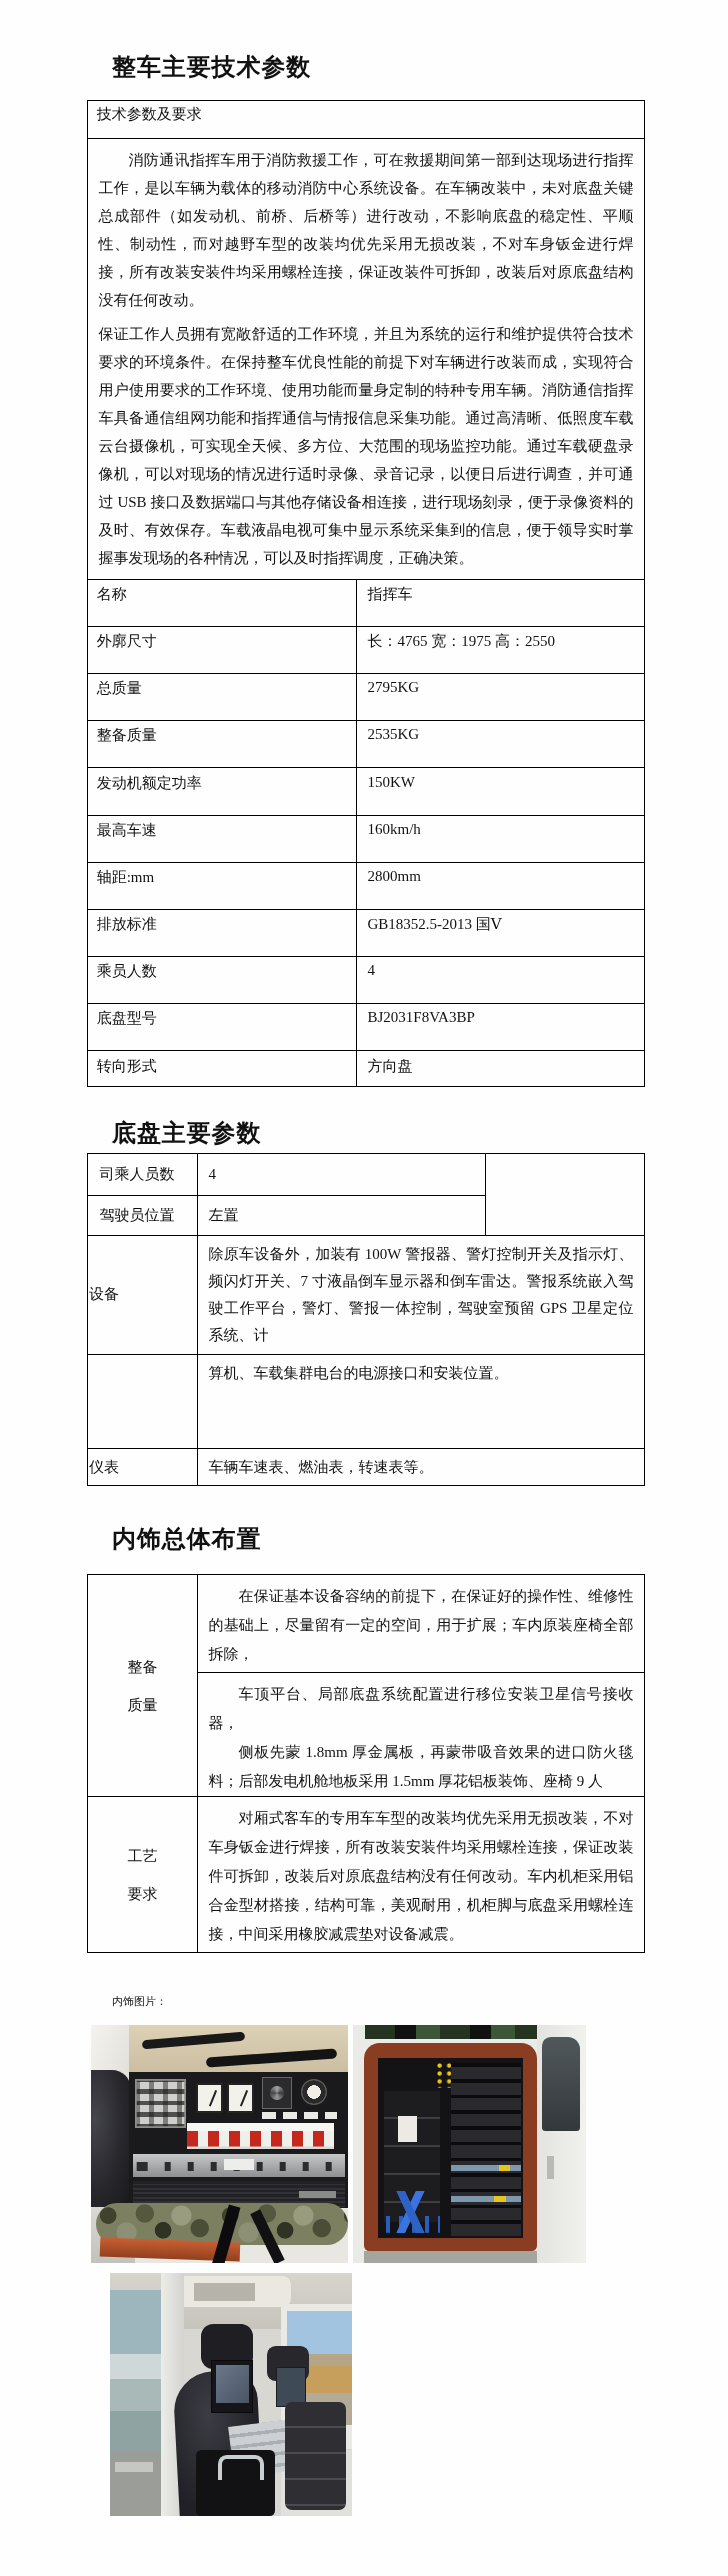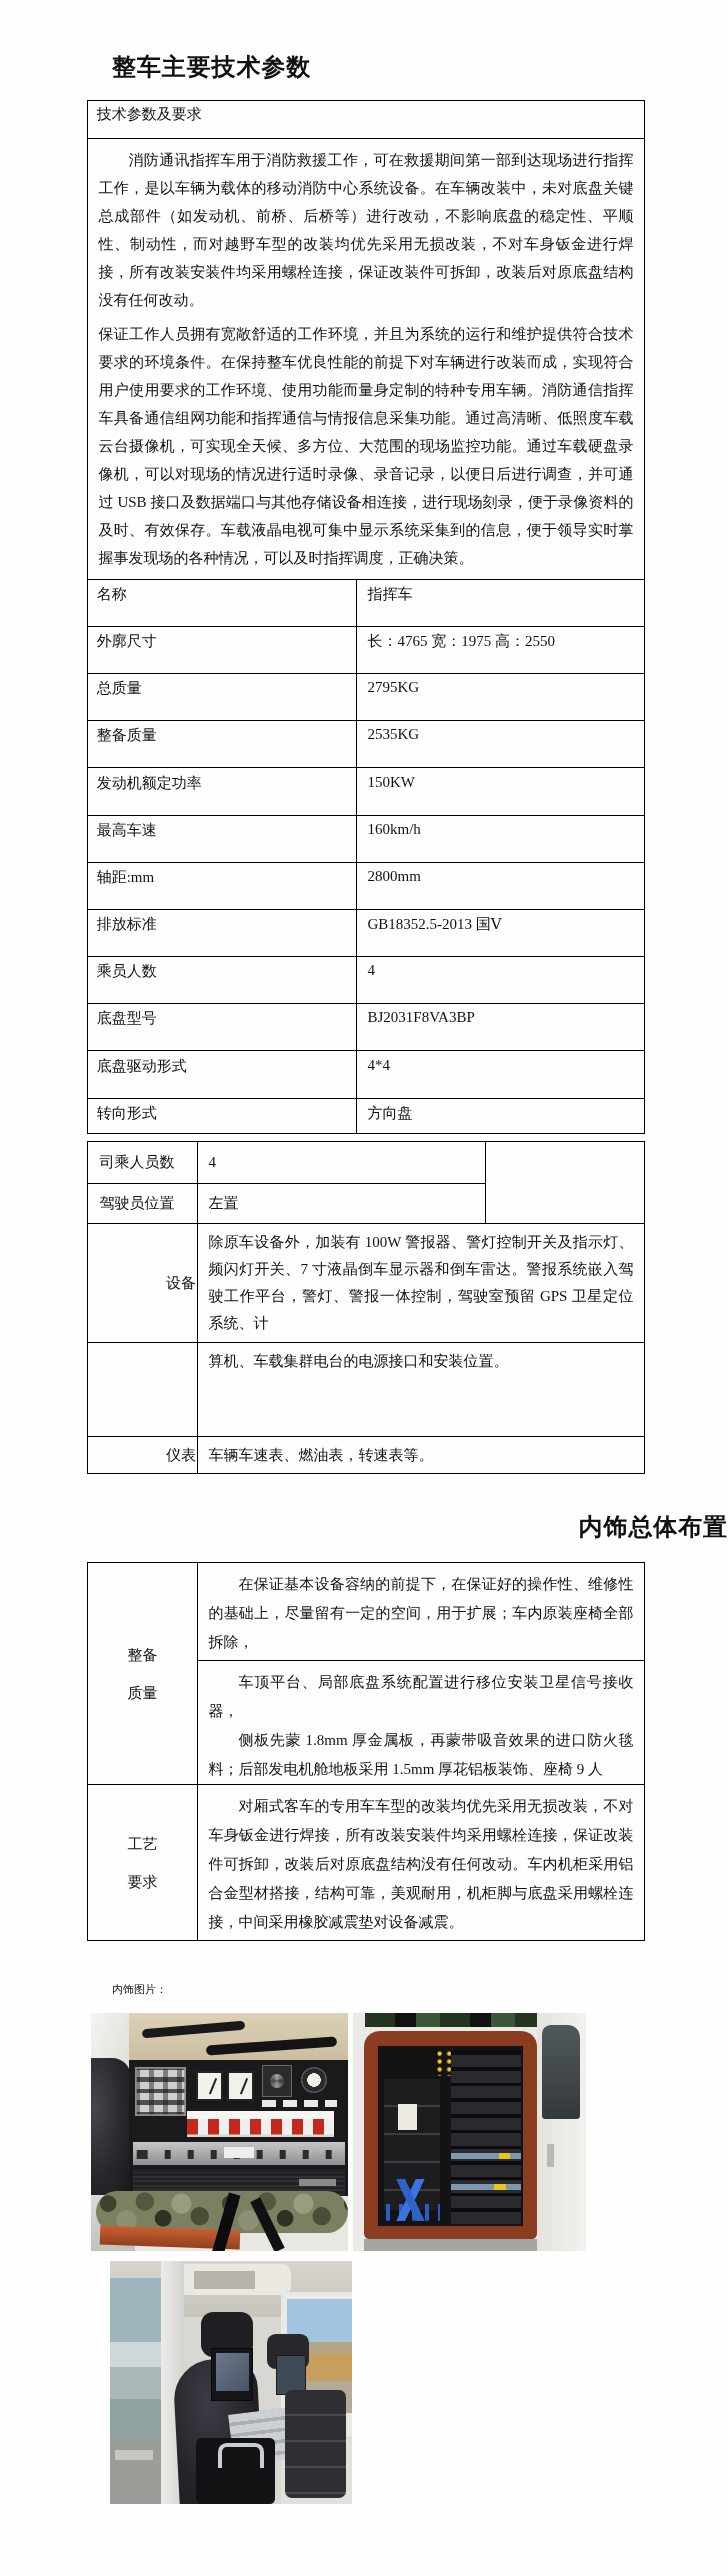--- a/index.html
+++ b/index.html
@@ -8,21 +8,21 @@
     font-family:"Liberation Serif","DejaVu Serif",serif; color:#111;
     overflow:hidden;
   }
   h2.sec {
     font-family:"Liberation Sans","DejaVu Sans",sans-serif;
     font-weight:bold; font-size:24px; line-height:26px;
     letter-spacing:0.9px; margin:0 0 0 112px;
   }
   #sec-title-1 { margin-top:54px; }
   #sec-title-2 { margin-top:33px; }
-  #sec-title-3 { margin-top:40px;text-align:right; }
+  #sec-title-3 { margin-top:40px; }
 
   table.doc {
     border-collapse:collapse; table-layout:fixed;
     margin:0 0 0 87px; width:557px;
     border:1.7px solid #000;
   }
   table.doc td { border:0.9px solid #000; font-size:15px; vertical-align:top; overflow:hidden; }
 
   #spec-table { margin-top:20px; }
   .intro-cell { height:418px; padding:7px 10.5px; line-height:28px; text-align:justify; }
@@ -31,21 +31,21 @@
   .intro-cell p + p { margin-top:5.2px; }
   .hdr-cell { height:33px; padding:4.4px 0 0 8.7px; }
   #spec-table tr.data td { height:41px; }
   #spec-table tr.last td { height:29px; }
   td.lab { padding:5.2px 0 0 8.7px; }
   td.val { padding:5.2px 0 0 10.5px; }
 
   #chassis-table { margin-top:7px; }
   #chassis-table td.c-lab { padding-left:11.4px; vertical-align:middle; }
   #chassis-table td.c-val { padding-left:10.5px; vertical-align:middle; }
-  #chassis-table td.c-center { text-align:right; vertical-align:middle; }
+  #chassis-table td.c-center { text-align:left; vertical-align:middle; }
   #chassis-table td.c-text { padding:5.2px 10.5px; line-height:27px; text-align:justify; }
   #chassis-table td.c-mid { vertical-align:middle; padding:0 10.5px; }
 
   #layout-table { margin-top:22px; }
   #layout-table td.l-center { text-align:center; vertical-align:middle; }
   .wrap2 { display:inline-block; width:2.3em; line-height:38px; text-align:center; word-break:break-all; }
   #layout-table td.l-text { padding:7px 10.5px 0; line-height:29px; text-align:justify; }
   #layout-table td.l-text p { margin:0; text-indent:2em; }
 
   .photos-label { font-size:11px; margin:39px 0 0 112px; line-height:19px; }
@@ -225,31 +225,28 @@
           <td class="val">GB18352.5-2013 国Ⅴ</td>
         </tr>
     <tr class="data">
           <td class="lab">乘员人数</td>
           <td class="val">4</td>
         </tr>
     <tr class="data">
           <td class="lab">底盘型号</td>
           <td class="val">BJ2031F8VA3BP</td>
         </tr>
-    <tr class="data">
-          <td class="lab">底盘驱动形式</td>
-          <td class="val">4*4</td>
-        </tr>
     <tr class="last">
           <td class="lab">转向形式</td>
           <td class="val">方向盘</td>
         </tr>
   </tbody>
     </table>
 
+  <h2 class="sec" id="sec-title-2">底盘主要参数</h2>
 
   <table class="doc" id="chassis-table">
     <colgroup>
         <col style="width:110px">
         <col style="width:288px">
         <col style="width:159px">
       </colgroup>
     <tbody>
         <tr style="height:42px">
       <td class="c-lab">司乘人员数</td>

